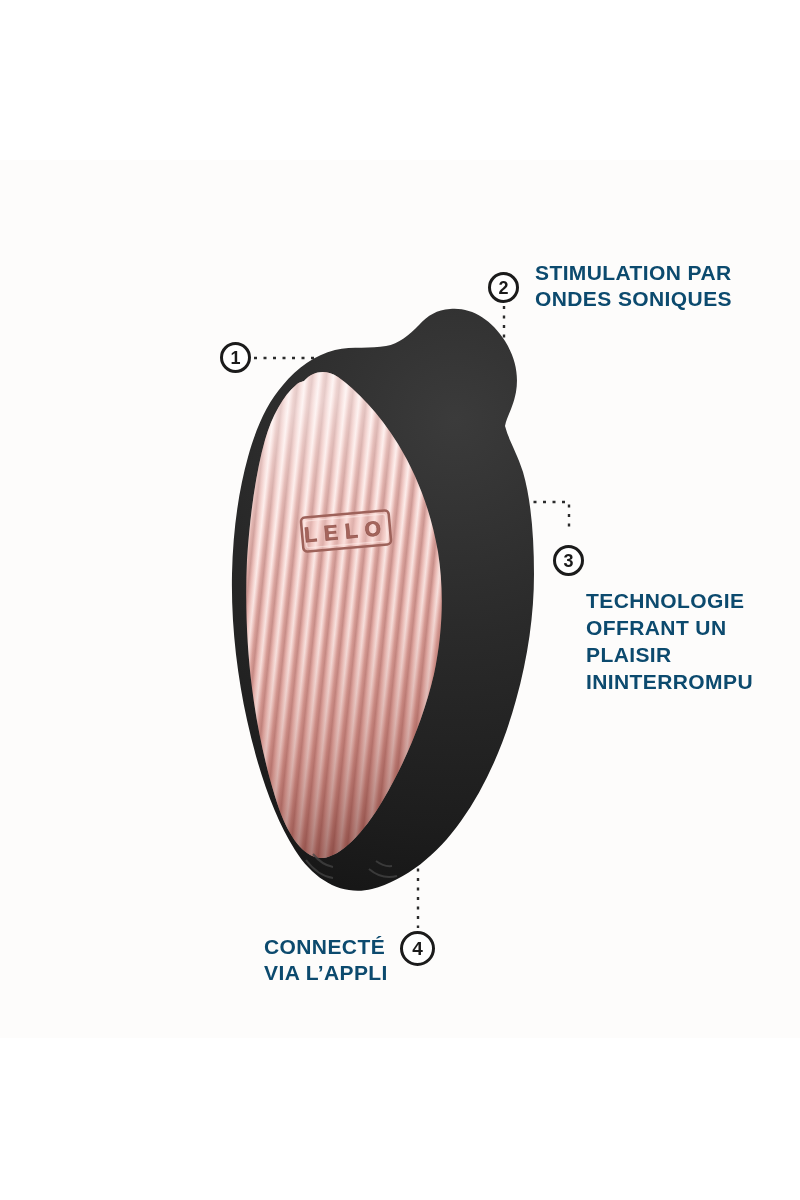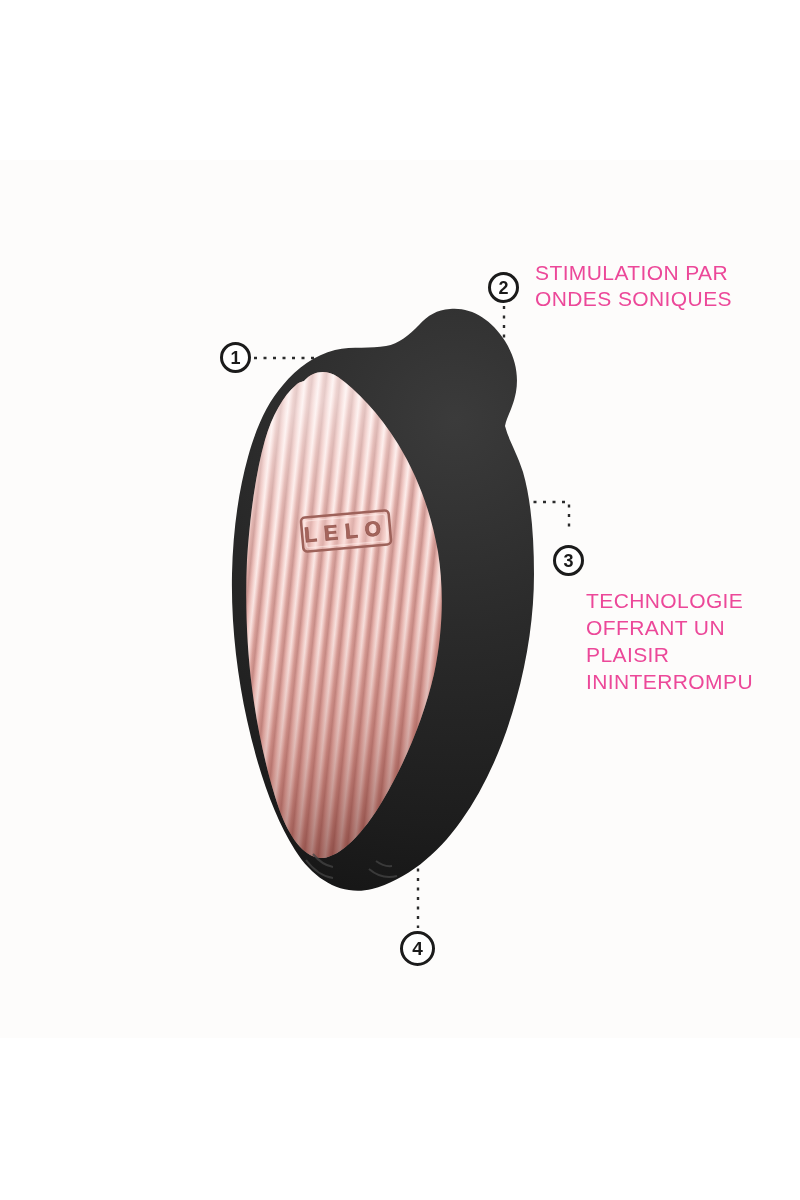--- a/index.html
+++ b/index.html
@@ -16,22 +16,22 @@
   .callout-circle{
     position:absolute;box-sizing:border-box;
     width:31px;height:31px;border-radius:50%;
     border:3px solid #1b1b1b;background:#ffffff;
     display:flex;align-items:center;justify-content:center;
     font-size:18px;font-weight:700;color:#1b1b1b;line-height:1;
   }
   .callout-circle.big{width:35px;height:35px;font-size:19px;}
   .callout-label{
     position:absolute;white-space:pre-line;
-    font-size:21px;font-weight:400;line-height:26px;
-    letter-spacing:0.4px;color:#ec4899;
+    font-size:21px;font-weight:700;line-height:26px;
+    letter-spacing:0.4px;color:#0c4a6e;
   }
   #lab1{left:20px;top:342px;width:178px;text-align:right;}
   #lab2{left:535px;top:260px;width:250px;text-align:left;}
   #lab3{left:586px;top:587px;width:230px;text-align:left;line-height:27px;}
   #lab4{left:264px;top:934px;width:230px;text-align:left;}
   #c1{left:220px;top:342px;}
   #c2{left:488px;top:272px;}
   #c3{left:553px;top:545px;}
   #c4{left:400px;top:931px;}
 </style>
@@ -151,17 +151,19 @@
 ONDES SONIQUES</div>
 
   <div class="callout-circle" id="c3">
     <span>3</span>
   </div>
   <div class="callout-label" id="lab3">TECHNOLOGIE
 OFFRANT UN
 PLAISIR
 ININTERROMPU</div>
 
+  <div class="callout-label" id="lab4">CONNECTÉ
+VIA L’APPLI</div>
   <div class="callout-circle big" id="c4">
     <span>4</span>
   </div>
 
 </div>
 
 </body></html>

